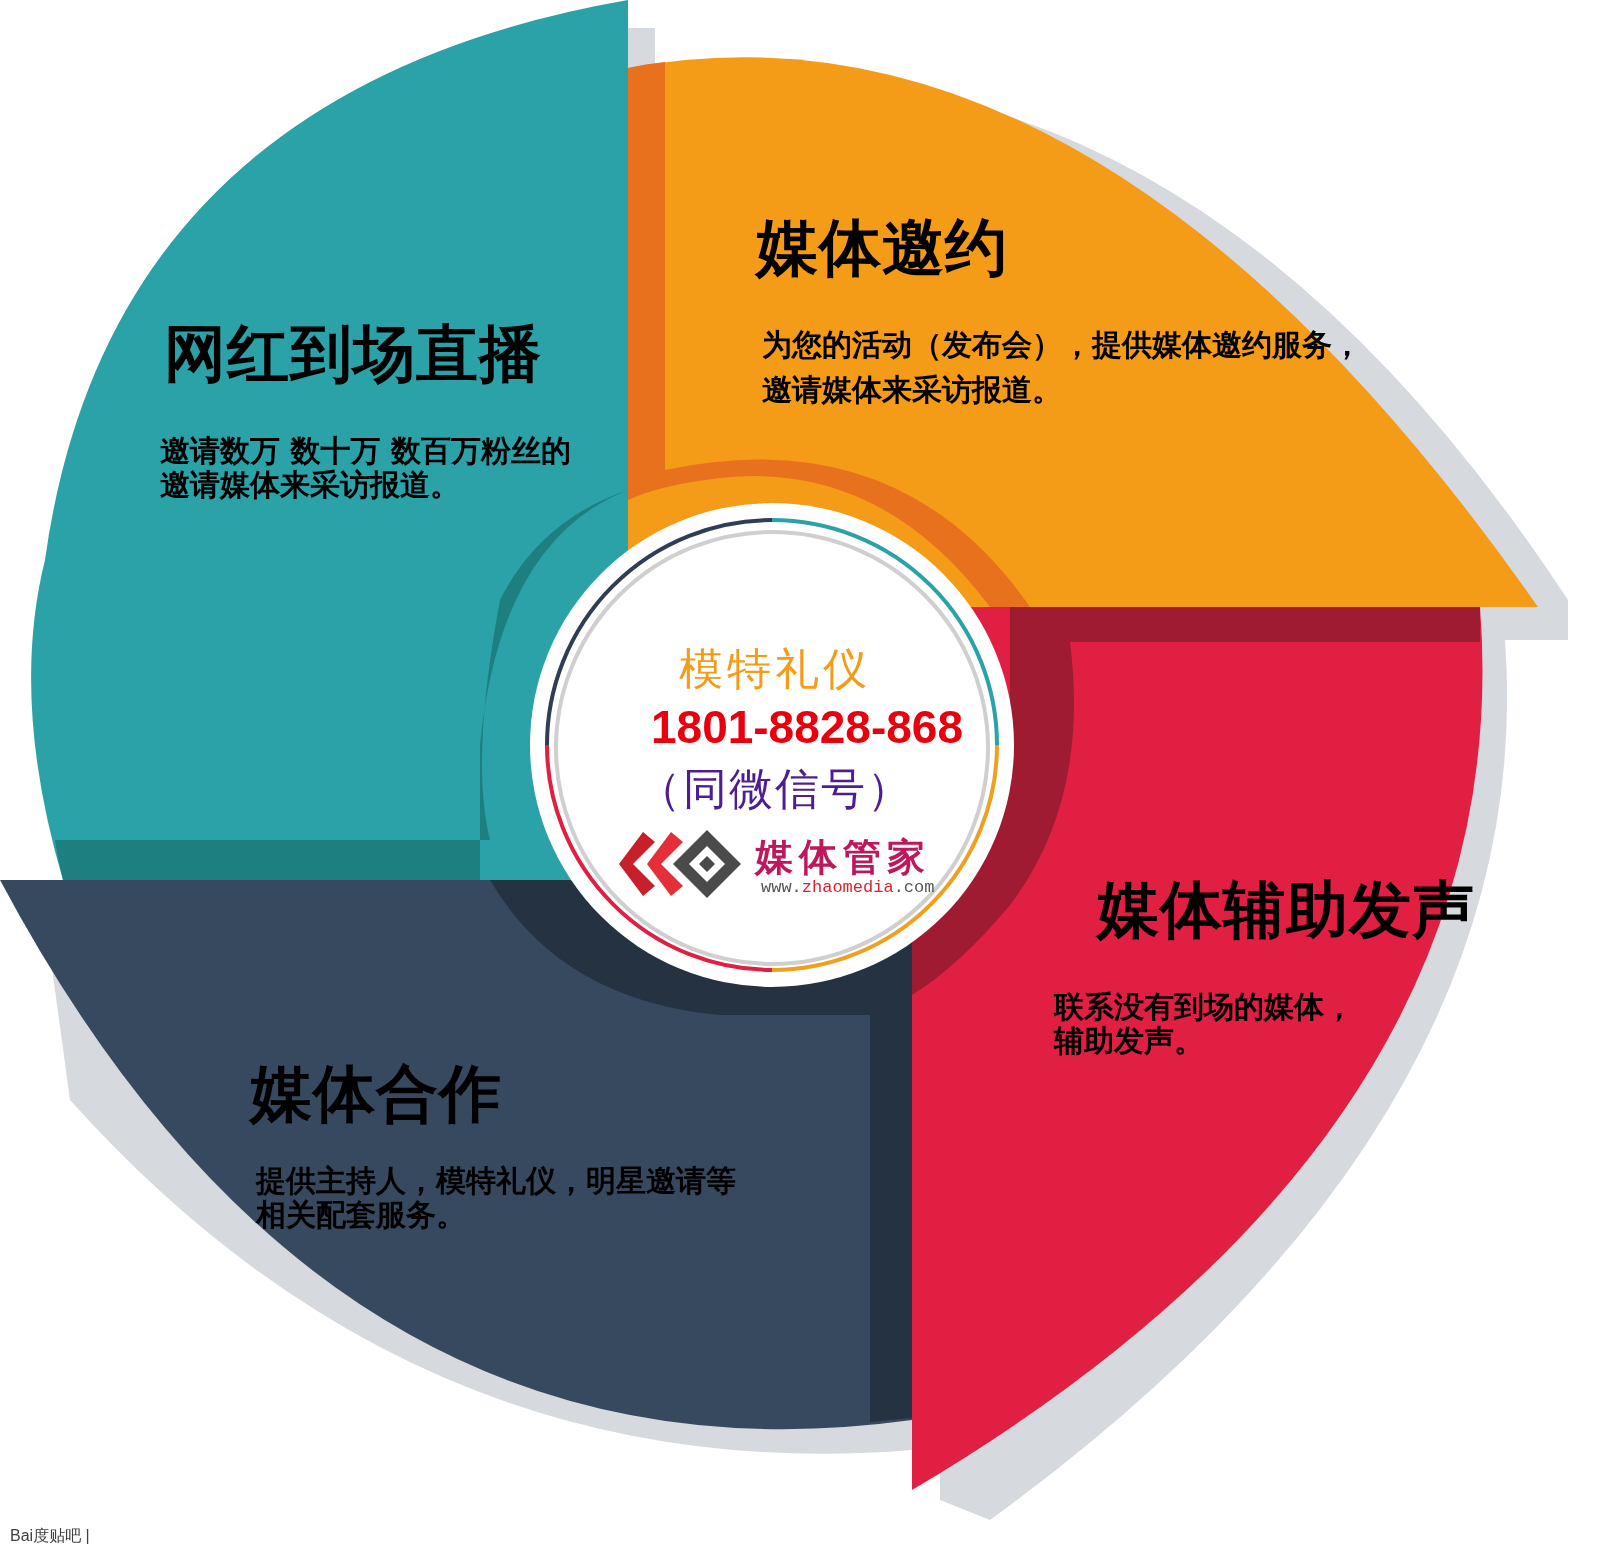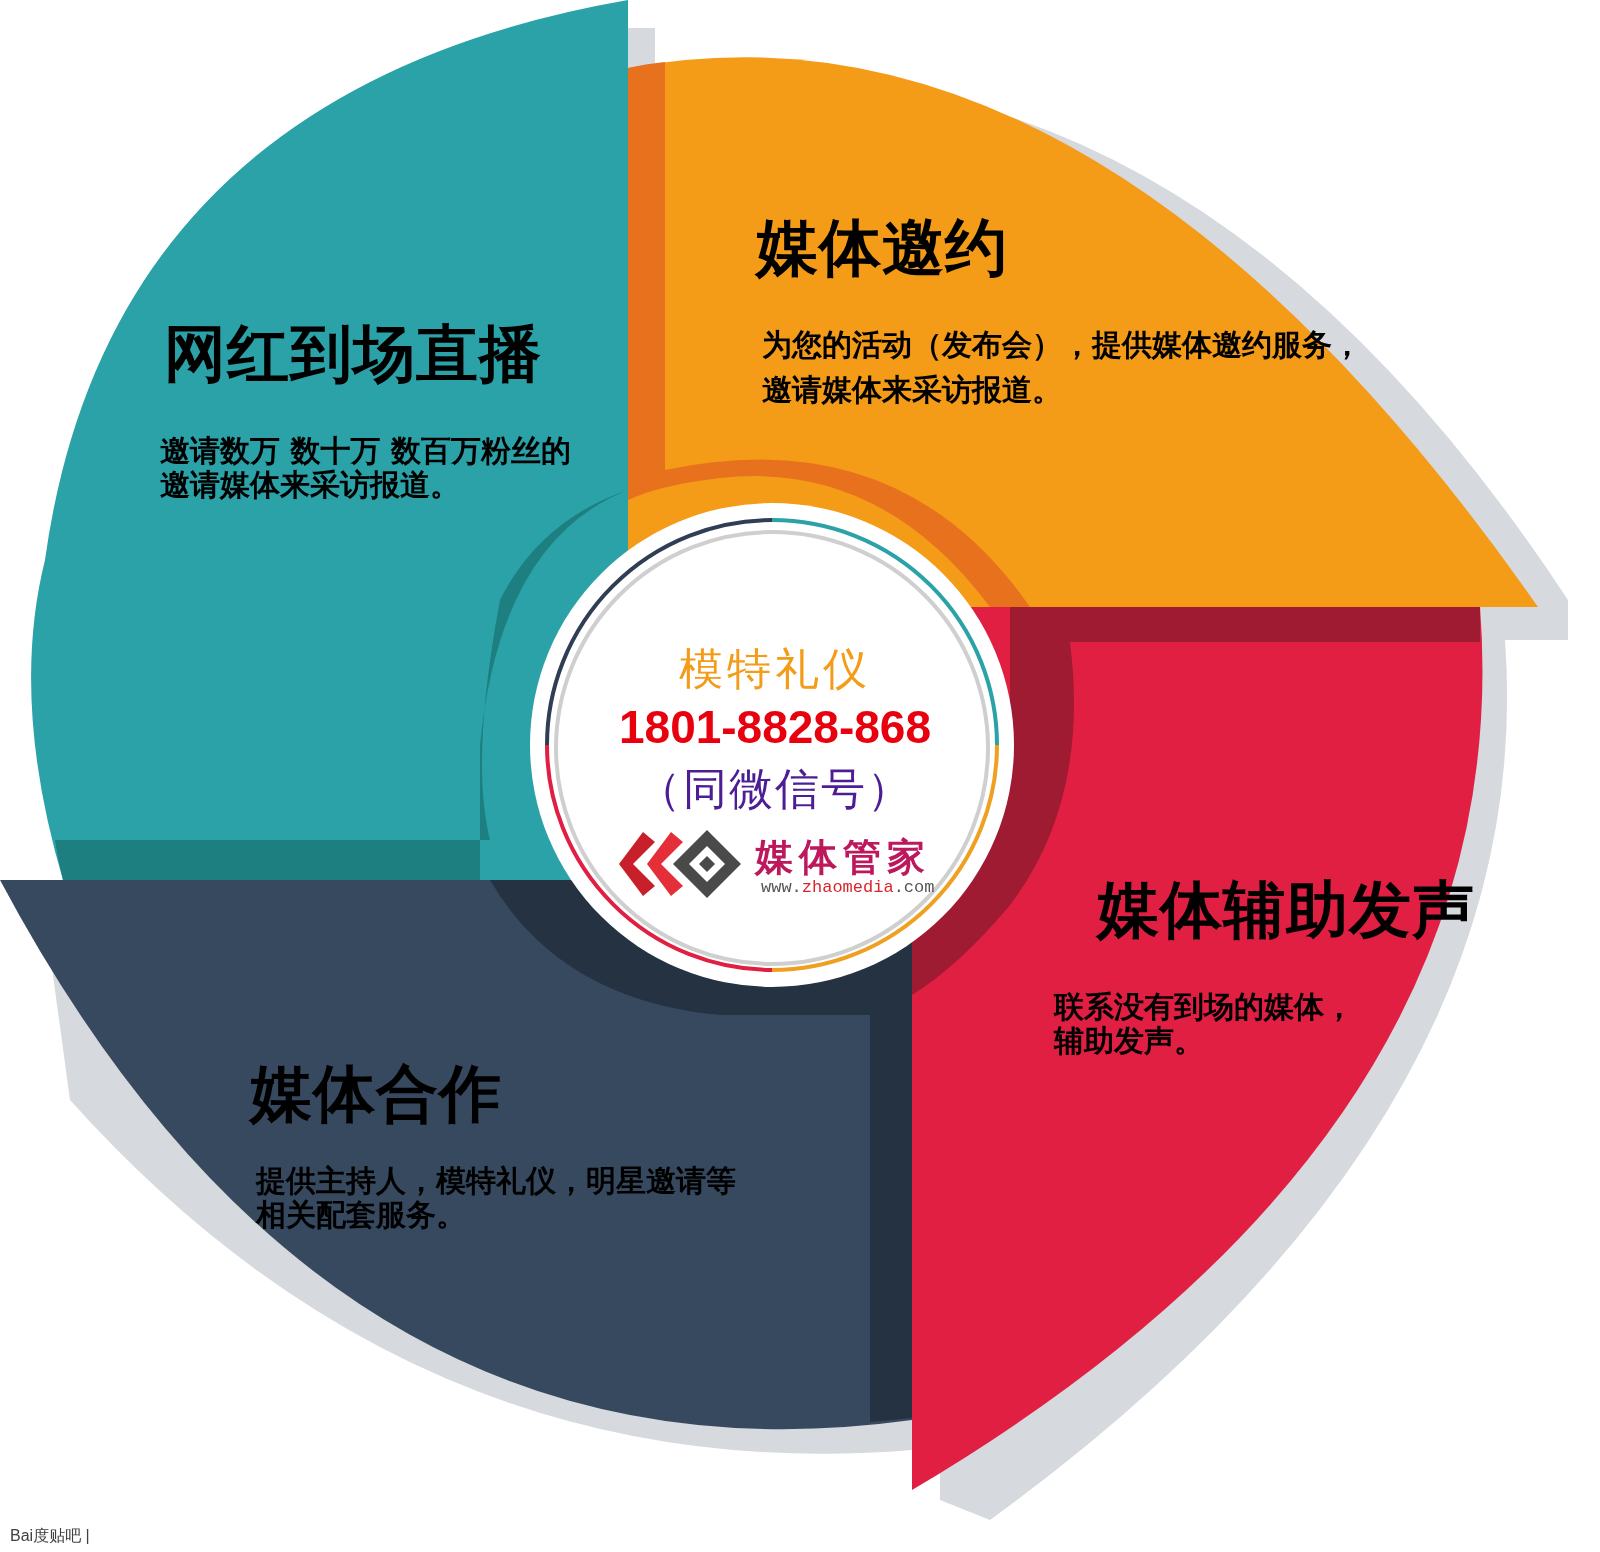--- a/index.html
+++ b/index.html
@@ -59,21 +59,21 @@
 
 <div class="txt title" style="left:1056px;top:868px;margin-left:41px;">媒体辅助发声</div>
 <div class="txt desc" style="left:1054px;top:990px;">联系没有到场的媒体，</div>
 <div class="txt desc" style="left:1054px;top:1024px;">辅助发声。</div>
 
 <div class="txt title" style="left:250px;top:1052px;">媒体合作</div>
 <div class="txt desc" style="left:256px;top:1164px;">提供主持人，模特礼仪，明星邀请等</div>
 <div class="txt desc" style="left:256px;top:1198px;">相关配套服务。</div>
 
 <div id="center-title" class="center-text" style="color:#f49b17;">模特礼仪</div>
-<div id="center-phone" class="center-text" style="color:#e8000f;">1801-8828-868</div>
+<div id="center-phone" class="center-text" style="color:#e8000f;padding-left:32px;">1801-8828-868</div>
 <div id="center-note" class="center-text" style="color:#4c1d95;">（同微信号）</div>
 
 <div id="logo">
   <svg width="130" height="72" viewBox="0 0 130 72" style="position:absolute;left:0;top:0;">
     <polygon points="28,4 40,14 18,36 40,58 28,68 4,36" fill="#c8202a"></polygon>
     <polygon points="56,4 68,14 46,36 68,58 56,68 32,36" fill="#e52f38"></polygon>
     <polygon points="92,2 126,36 92,70 58,36" fill="#4a4a4a"></polygon>
     <polygon points="92,18 110,36 92,54 74,36" fill="#ffffff"></polygon>
     <polygon points="92,28 100,36 92,44 84,36" fill="#4a4a4a"></polygon>
   </svg>

